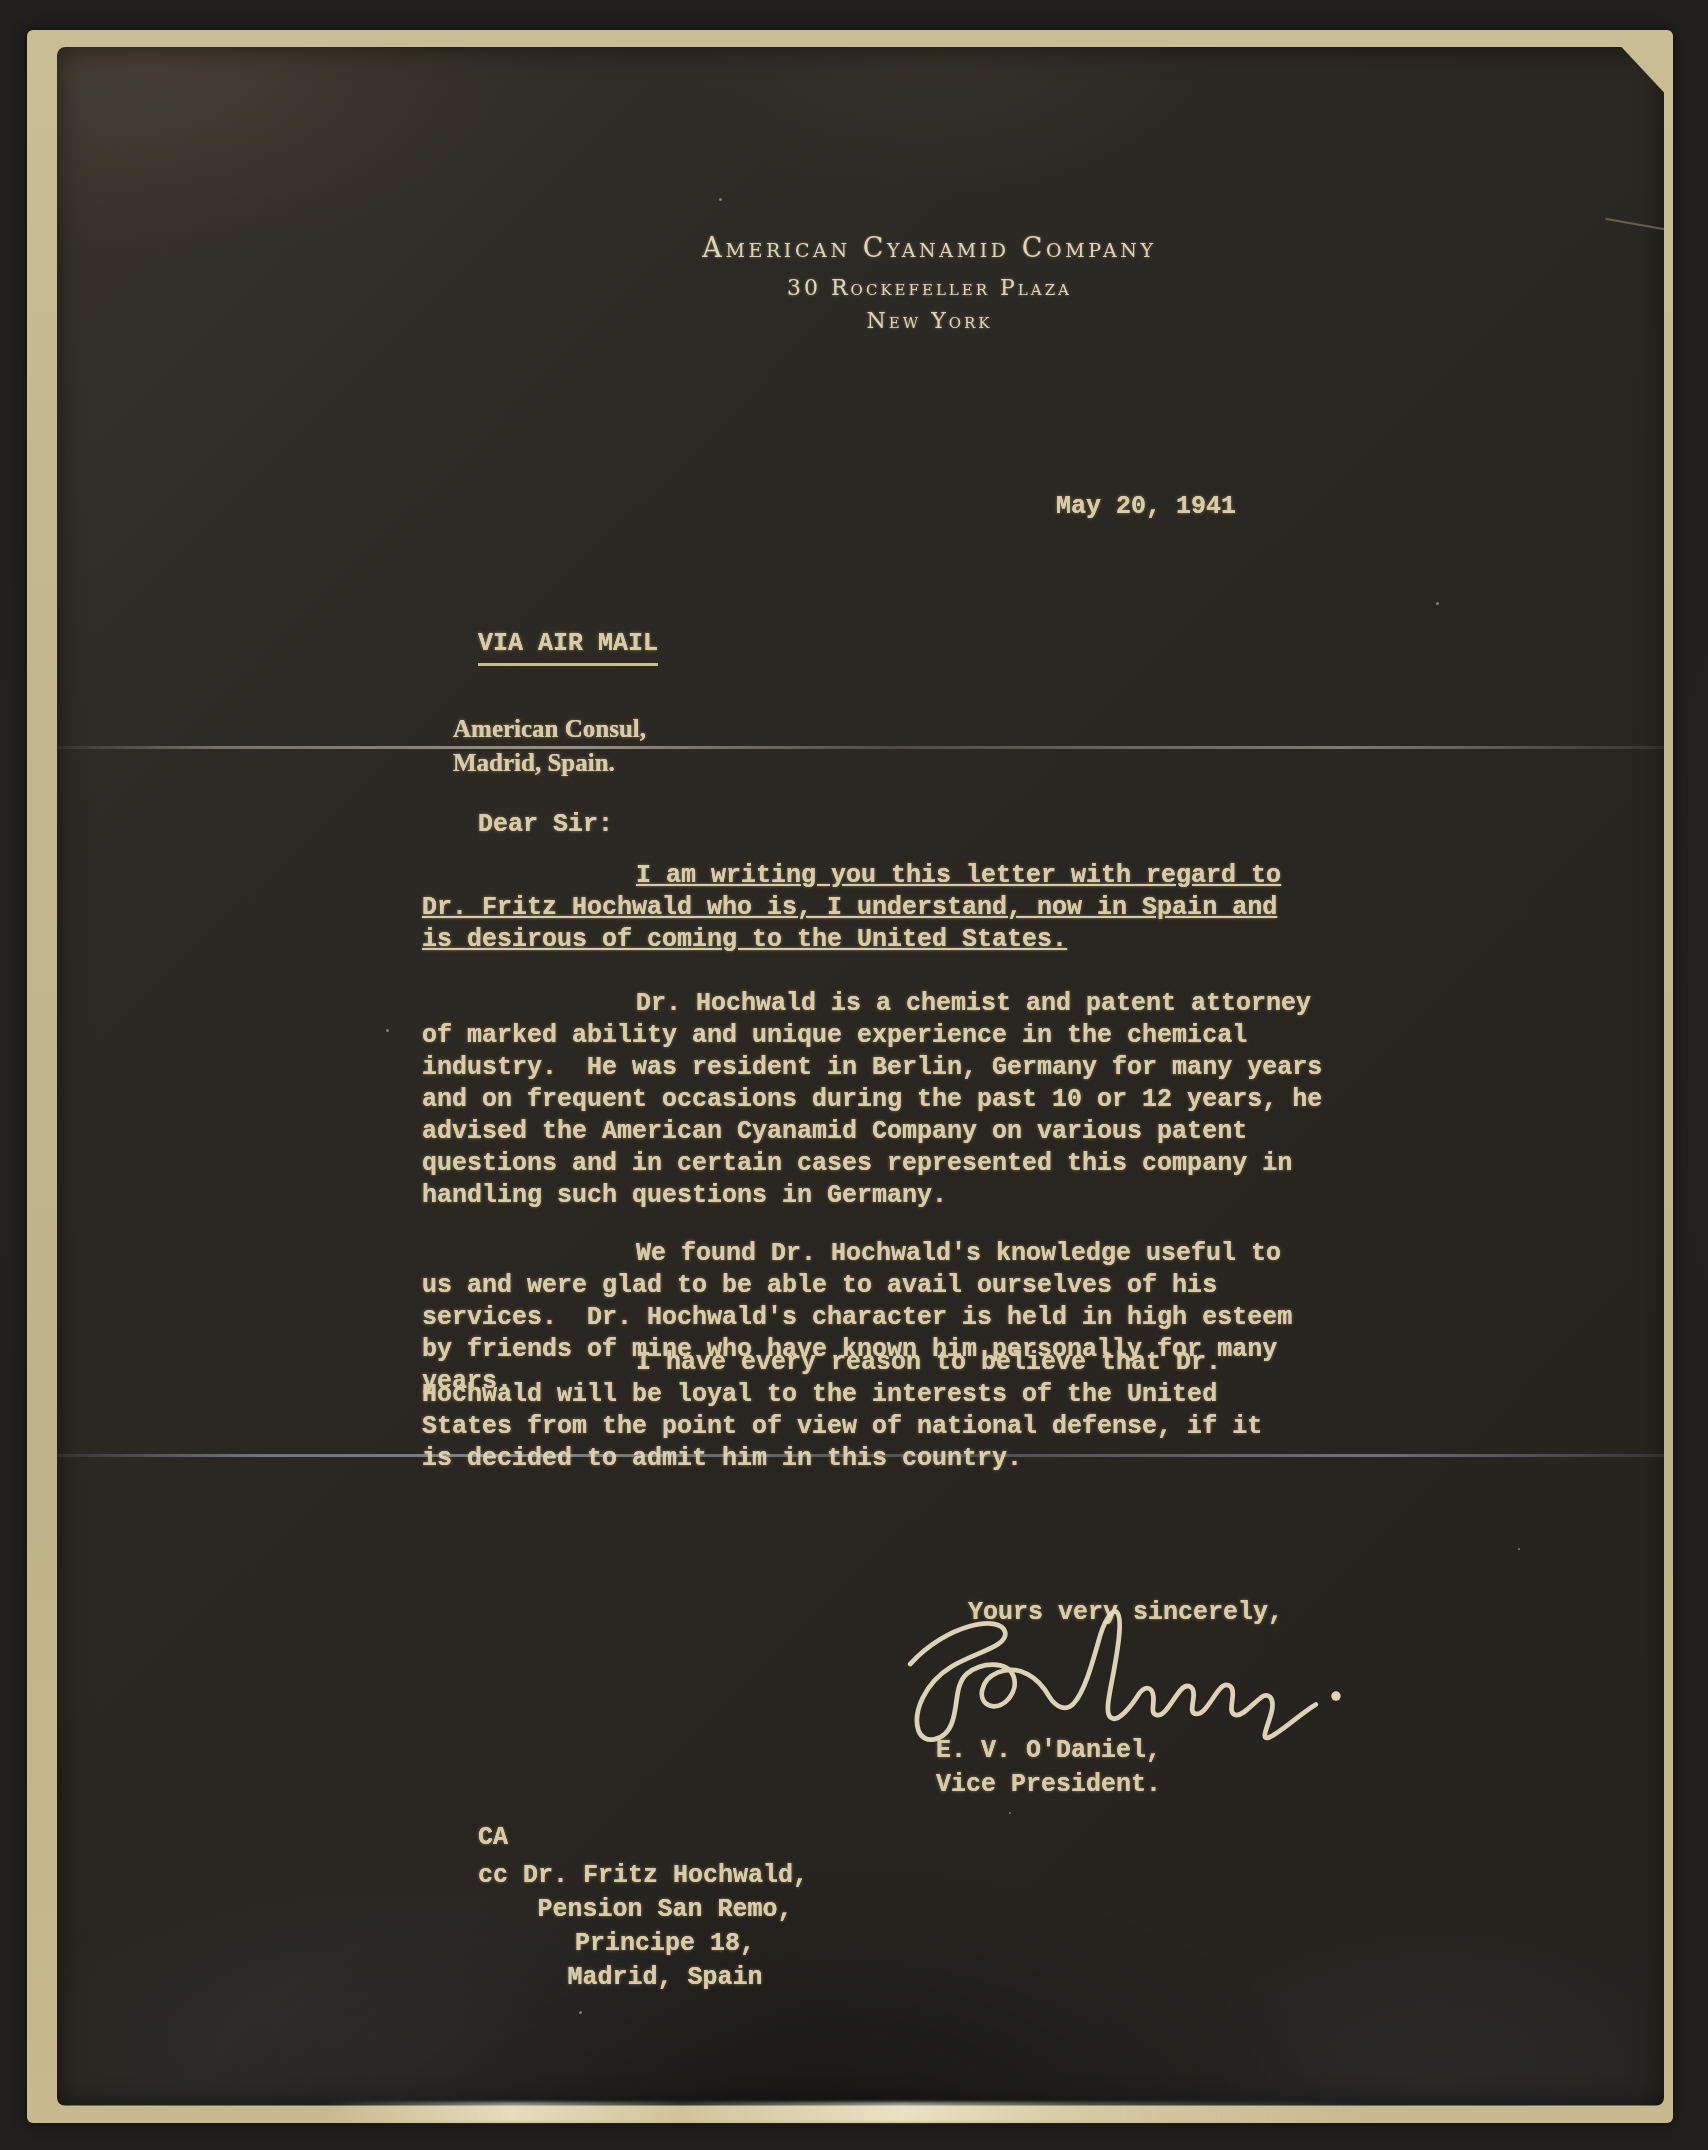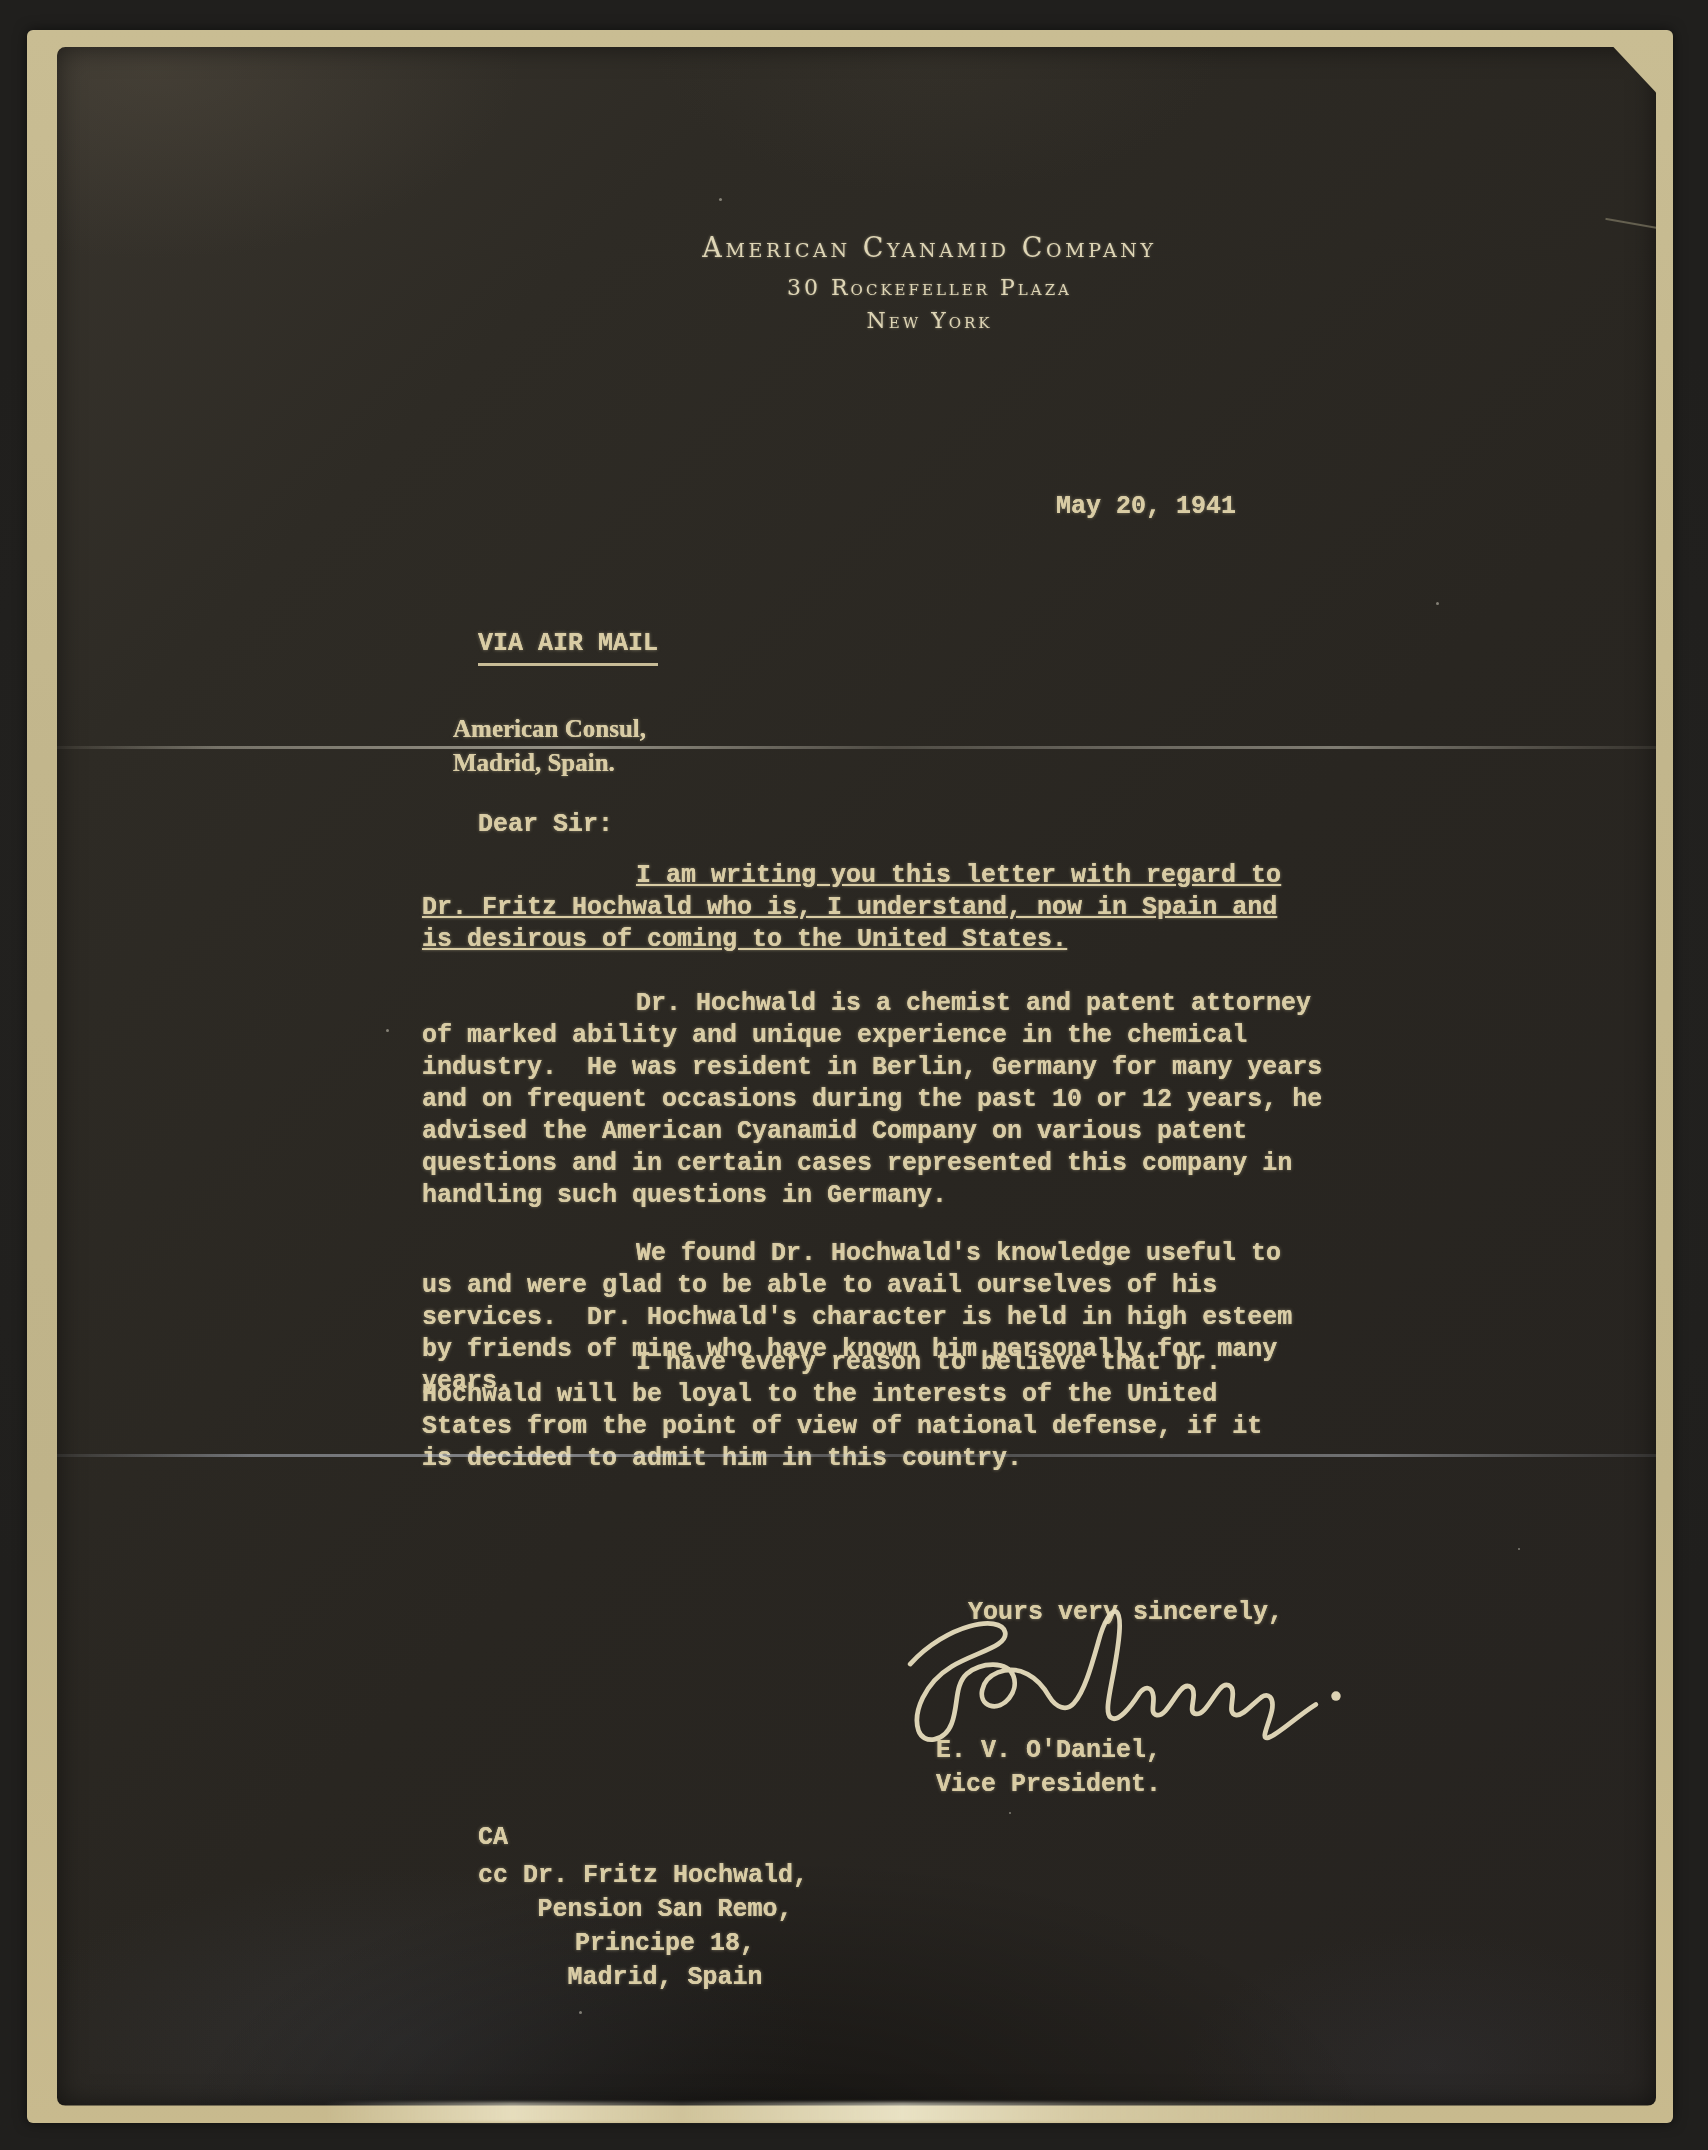--- a/index.html
+++ b/index.html
@@ -35,20 +35,21 @@
     background:
       radial-gradient(ellipse 593px 309px at 6% 1%, rgba(96,88,74,0.32), transparent 62%),
       radial-gradient(ellipse 475px 249px at 55% 0%, rgba(80,74,62,0.18), transparent 60%),
       radial-gradient(ellipse 890px 427px at 45% 102%, rgba(0,0,0,0.42), transparent 68%),
       radial-gradient(ellipse 653px 285px at 22% 97%, rgba(74,80,94,0.22), transparent 62%),
       radial-gradient(ellipse 415px 225px at 86% 98%, rgba(62,64,76,0.2), transparent 60%),
       linear-gradient(135deg, #38342d 0%, #2e2b25 20%, #292621 55%, #262320 100%);
     border-radius: 8.3px;
     clip-path: polygon(0 0, calc(100% - 43px) 0, 100% 46px, 100% 100%, 0 100%);
     box-shadow: inset 0 0 27px rgba(0,0,0,0.5);
+    padding-left: 8px;
   }
 
   
   .tw {
     position: absolute;
     color: #d9cca4;
     font-family: "Liberation Mono", "DejaVu Sans Mono", monospace;
     font-weight: bold;
     font-size: 25px; line-height: 32px;
     letter-spacing: 0px;

